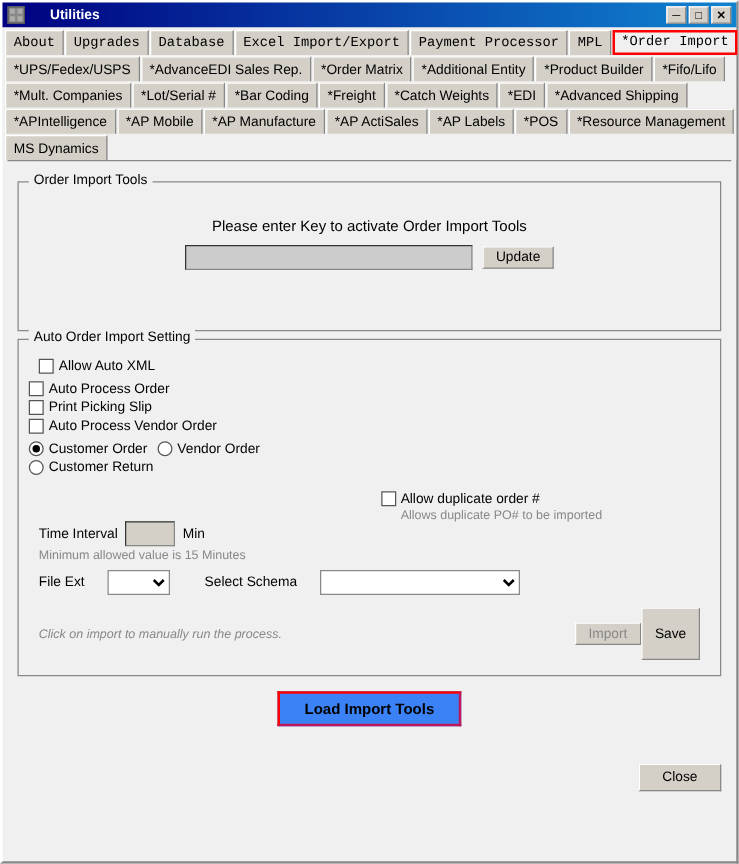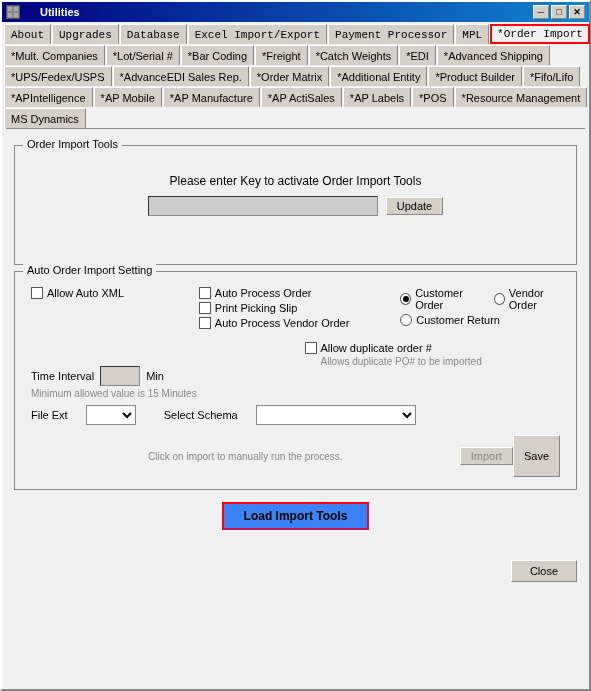--- a/index.html
+++ b/index.html
@@ -182,20 +182,21 @@
       content: '';
       width: 6px;
       height: 6px;
       border-radius: 50%;
       background: black;
     }
     .settings-layout {
       display: flex;
       gap: 0px;
       margin-top: 4px;
+      flex-direction: column;
     }
     .left-checks {
       flex: 1;
       padding-left: 8px;
     }
     .right-radios {
       flex: 1;
     }
     .radio-row {
       display: flex;
@@ -246,21 +247,21 @@
       display: flex;
       align-items: center;
       justify-content: space-between;
       margin-top: 6px;
       padding: 4px 8px;
     }
     .click-hint {
       font-size: 10px;
       color: #888;
       flex: 1;
-      text-align: center;
+      font-style: italic;
     }
     .import-btn {
       padding: 2px 10px;
       background: #d4d0c8;
       border: 1px solid #888;
       border-top: 1px solid #fff;
       border-left: 1px solid #fff;
       cursor: pointer;
       font-size: 11px;
       color: #888;
@@ -342,60 +343,60 @@
     <div class="tab">
         <span>MPL</span>
       </div>
     <div class="tab highlighted active">
         <span>*Order Import</span>
       </div>
   </div>
 
   <div class="tab-row-2">
     <div class="tab">
+        <span>*UPS/Fedex/USPS</span>
+      </div>
+    <div class="tab">
+        <span>*AdvanceEDI Sales Rep.</span>
+      </div>
+    <div class="tab">
+        <span>*Order Matrix</span>
+      </div>
+    <div class="tab">
+        <span>*Additional Entity</span>
+      </div>
+    <div class="tab">
+        <span>*Product Builder</span>
+      </div>
+    <div class="tab">
+        <span>*Fifo/Lifo</span>
+      </div>
+  </div>
+
+  <div class="tab-row-2">
+    <div class="tab">
         <span>*Mult. Companies</span>
       </div>
     <div class="tab">
         <span>*Lot/Serial #</span>
       </div>
     <div class="tab">
         <span>*Bar Coding</span>
       </div>
     <div class="tab">
         <span>*Freight</span>
       </div>
     <div class="tab">
         <span>*Catch Weights</span>
       </div>
     <div class="tab">
         <span>*EDI</span>
       </div>
     <div class="tab">
         <span>*Advanced Shipping</span>
-      </div>
-  </div>
-
-  <div class="tab-row-2">
-    <div class="tab">
-        <span>*UPS/Fedex/USPS</span>
-      </div>
-    <div class="tab">
-        <span>*AdvanceEDI Sales Rep.</span>
-      </div>
-    <div class="tab">
-        <span>*Order Matrix</span>
-      </div>
-    <div class="tab">
-        <span>*Additional Entity</span>
-      </div>
-    <div class="tab">
-        <span>*Product Builder</span>
-      </div>
-    <div class="tab">
-        <span>*Fifo/Lifo</span>
       </div>
   </div>
 
   <div class="tab-row-2">
     <div class="tab">
         <span>*APIntelligence</span>
       </div>
     <div class="tab">
         <span>*AP Mobile</span>
       </div>

